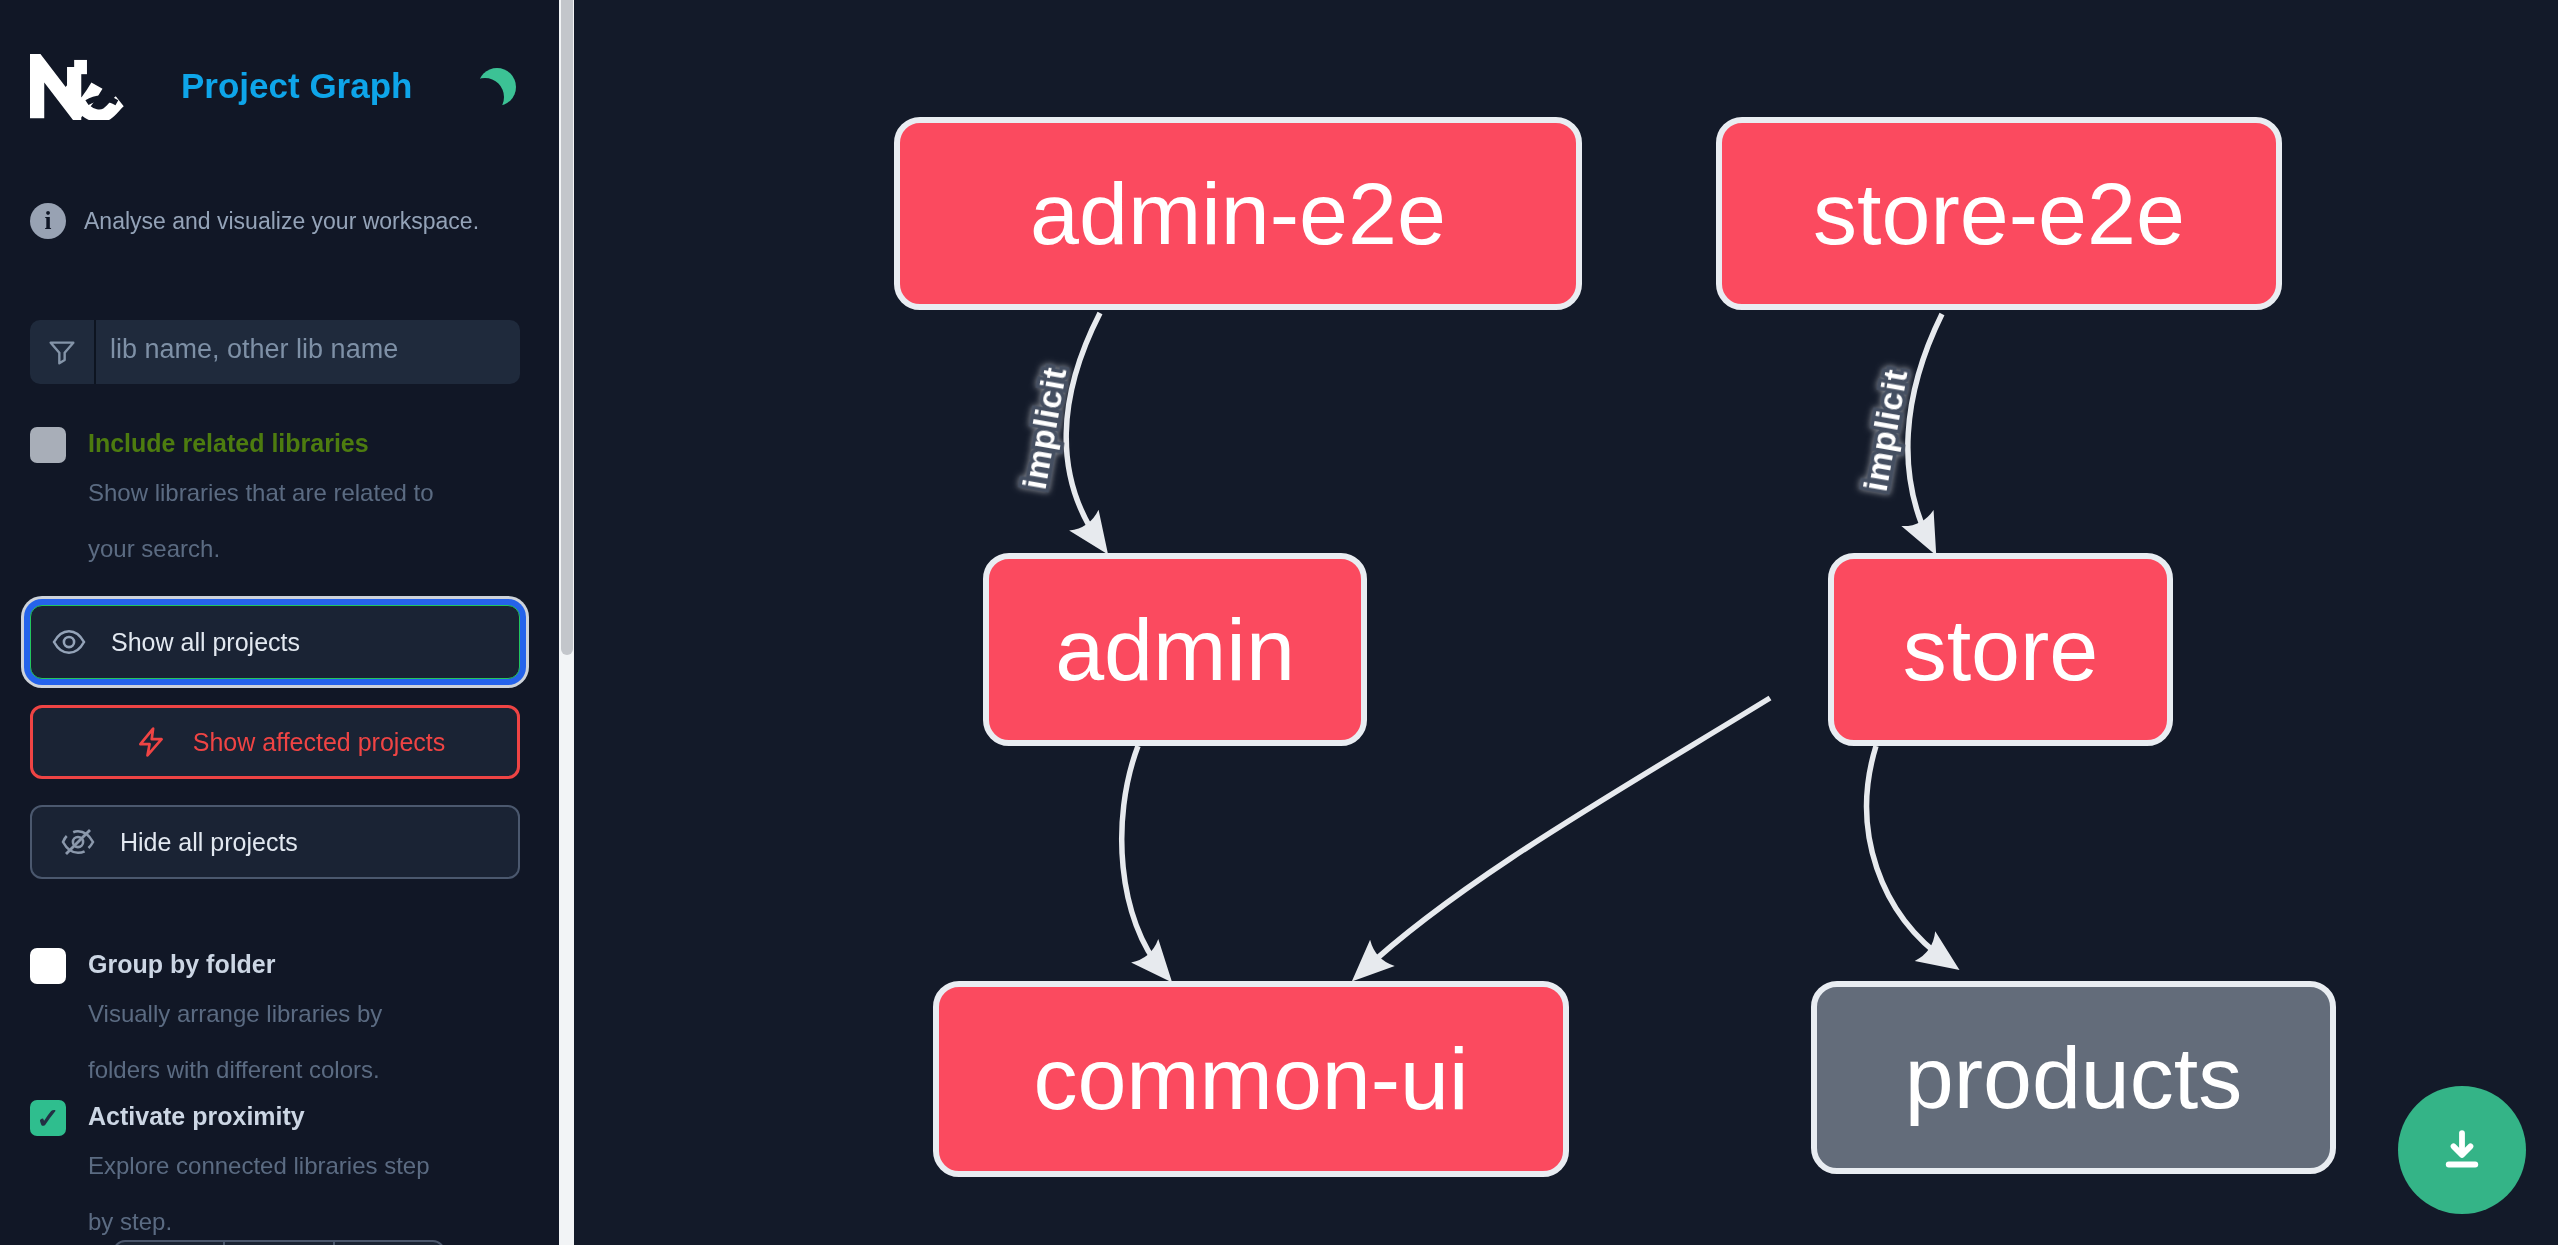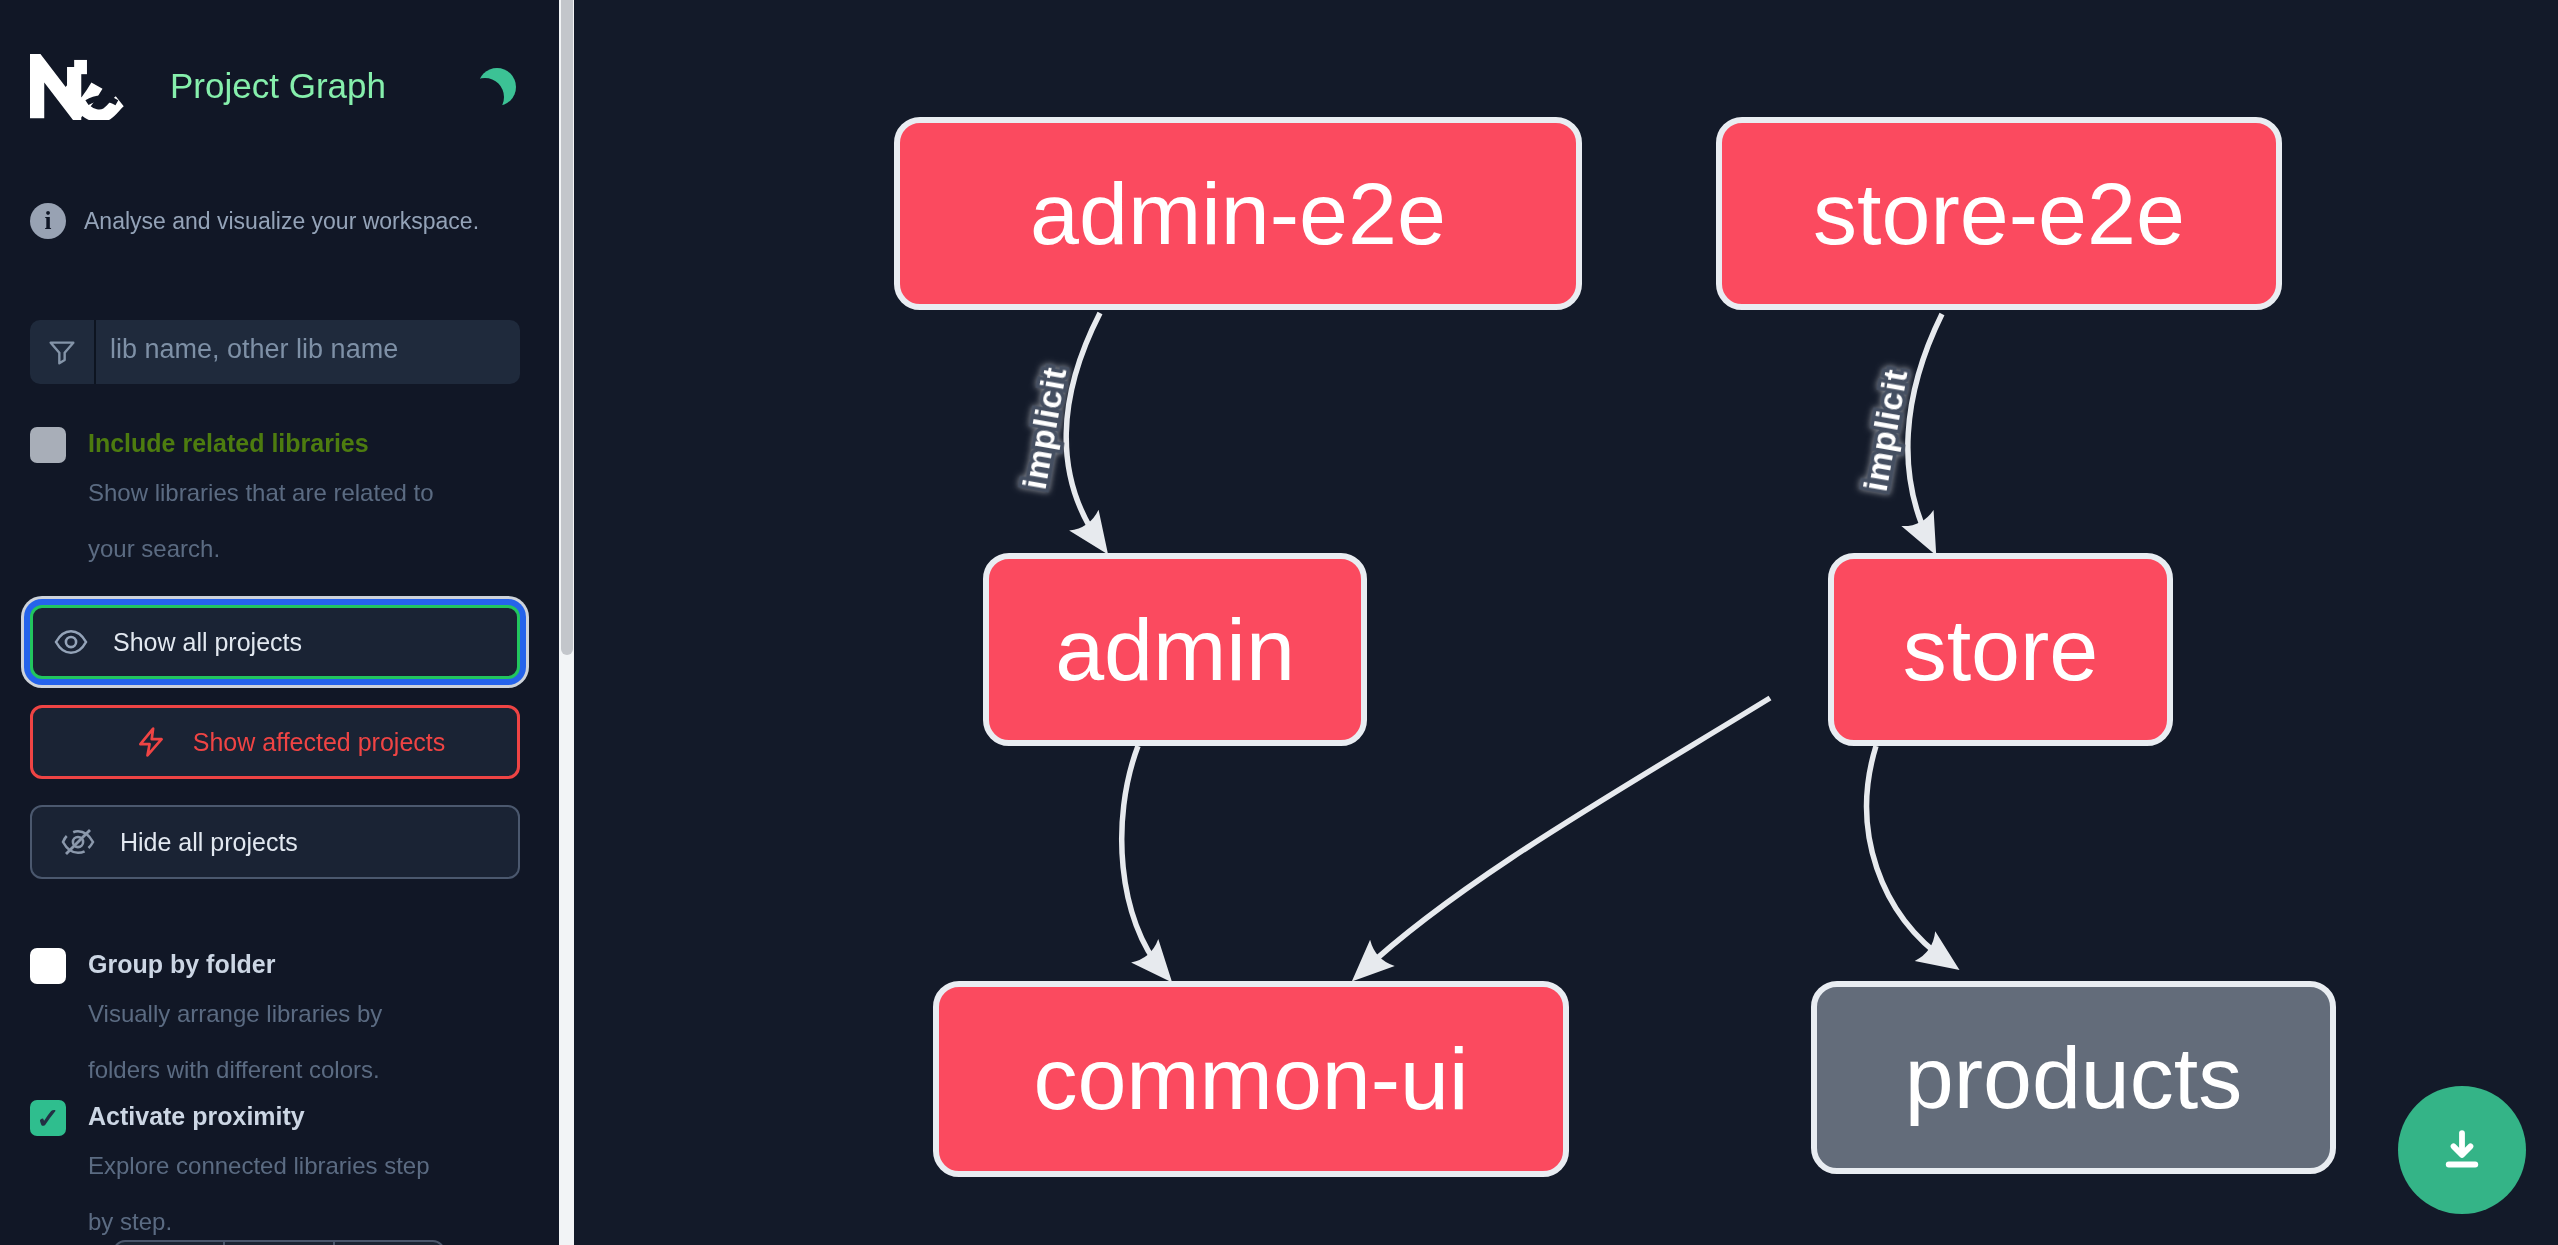--- a/index.html
+++ b/index.html
@@ -19,21 +19,21 @@
   .gnode.gray{background:var(--gray);}
 
   
   #fab{position:absolute;left:2398px;top:1086px;width:128px;height:128px;border-radius:50%;
     background:var(--fab);border:none;display:flex;align-items:center;justify-content:center;cursor:pointer;}
 
   
   #sidebar{position:absolute;left:0;top:0;width:559px;height:1245px;background:#111726;overflow:hidden;}
   #sb-header{position:absolute;left:30px;top:52px;width:500px;height:72px;}
   #nx-logo{position:absolute;left:0;top:2px;}
-  #app-title{position:absolute;left:140px;top:14px;font-size:35px;font-weight:400;color:#86efac;white-space:nowrap;margin:0;}
+  #app-title{position:absolute;left:151px;top:14px;font-size:35px;font-weight:700;color:#0ea5e9;white-space:nowrap;margin:0;}
   #moon{position:absolute;left:448px;top:16px;width:38px;height:38px;border-radius:50%;
     box-shadow:inset -12px 10px 0 0 var(--moon);cursor:pointer;}
 
   #info-row{position:absolute;left:30px;top:203px;display:flex;align-items:center;gap:18px;}
   #info-icon{width:36px;height:36px;border-radius:50%;background:#98a2b3;color:#0f1626;
     display:flex;align-items:center;justify-content:center;font-size:25px;font-weight:700;
     font-family:"Liberation Serif",serif;}
   #info-text{font-size:23px;color:#94a3b8;}
 
   #search-box{position:absolute;left:30px;top:320px;width:490px;height:64px;background:#1f2a3c;
@@ -51,21 +51,21 @@
   .cb-box.checked .tick{display:block;}
   .cb-box.disabled{background:#a8aeb8;}
   .cb-label{position:absolute;left:58px;top:2px;font-size:25px;font-weight:600;color:#ccd6e4;white-space:nowrap;}
   .cb-label.dim{color:#4d7c0f;}
   .cb-desc{position:absolute;left:58px;top:38px;width:365px;font-size:24px;line-height:56px;color:#5b6b82;}
   #cb-row-0{top:427px;} #cb-row-1{top:948px;} #cb-row-2{top:1100px;}
 
   .sb-btn{position:absolute;left:30px;width:490px;height:74px;border-radius:12px;background:#1a2334;
     display:flex;align-items:center;gap:24px;padding:0 0 0 28px;cursor:pointer;
     font-size:25px;font-weight:500;color:#e2e8f0;border:2px solid #4b586e;}
-  #btn-show-all{top:605px;border:3px solid #22c55e;
+  #btn-show-all{top:605px;border:1px solid #22c55e;
     box-shadow:0 0 0 6px var(--blue),0 0 0 9px rgba(240,244,250,0.85);padding-left:20px;}
   #btn-show-affected{top:705px;border:3px solid var(--red);color:var(--red);justify-content:center;}
   #btn-hide-all{top:805px;}
   .sb-btn .bicon{display:flex;align-items:center;justify-content:center;width:36px;}
 
   #bottom-seg{position:absolute;left:113px;top:1240px;width:332px;height:40px;background:#1b2433;
     border:2px solid #4a566b;border-radius:12px;display:flex;}
   .seg-cell{flex:1;cursor:pointer;}
   .seg-cell + .seg-cell{border-left:2px solid #4a566b;}
 

